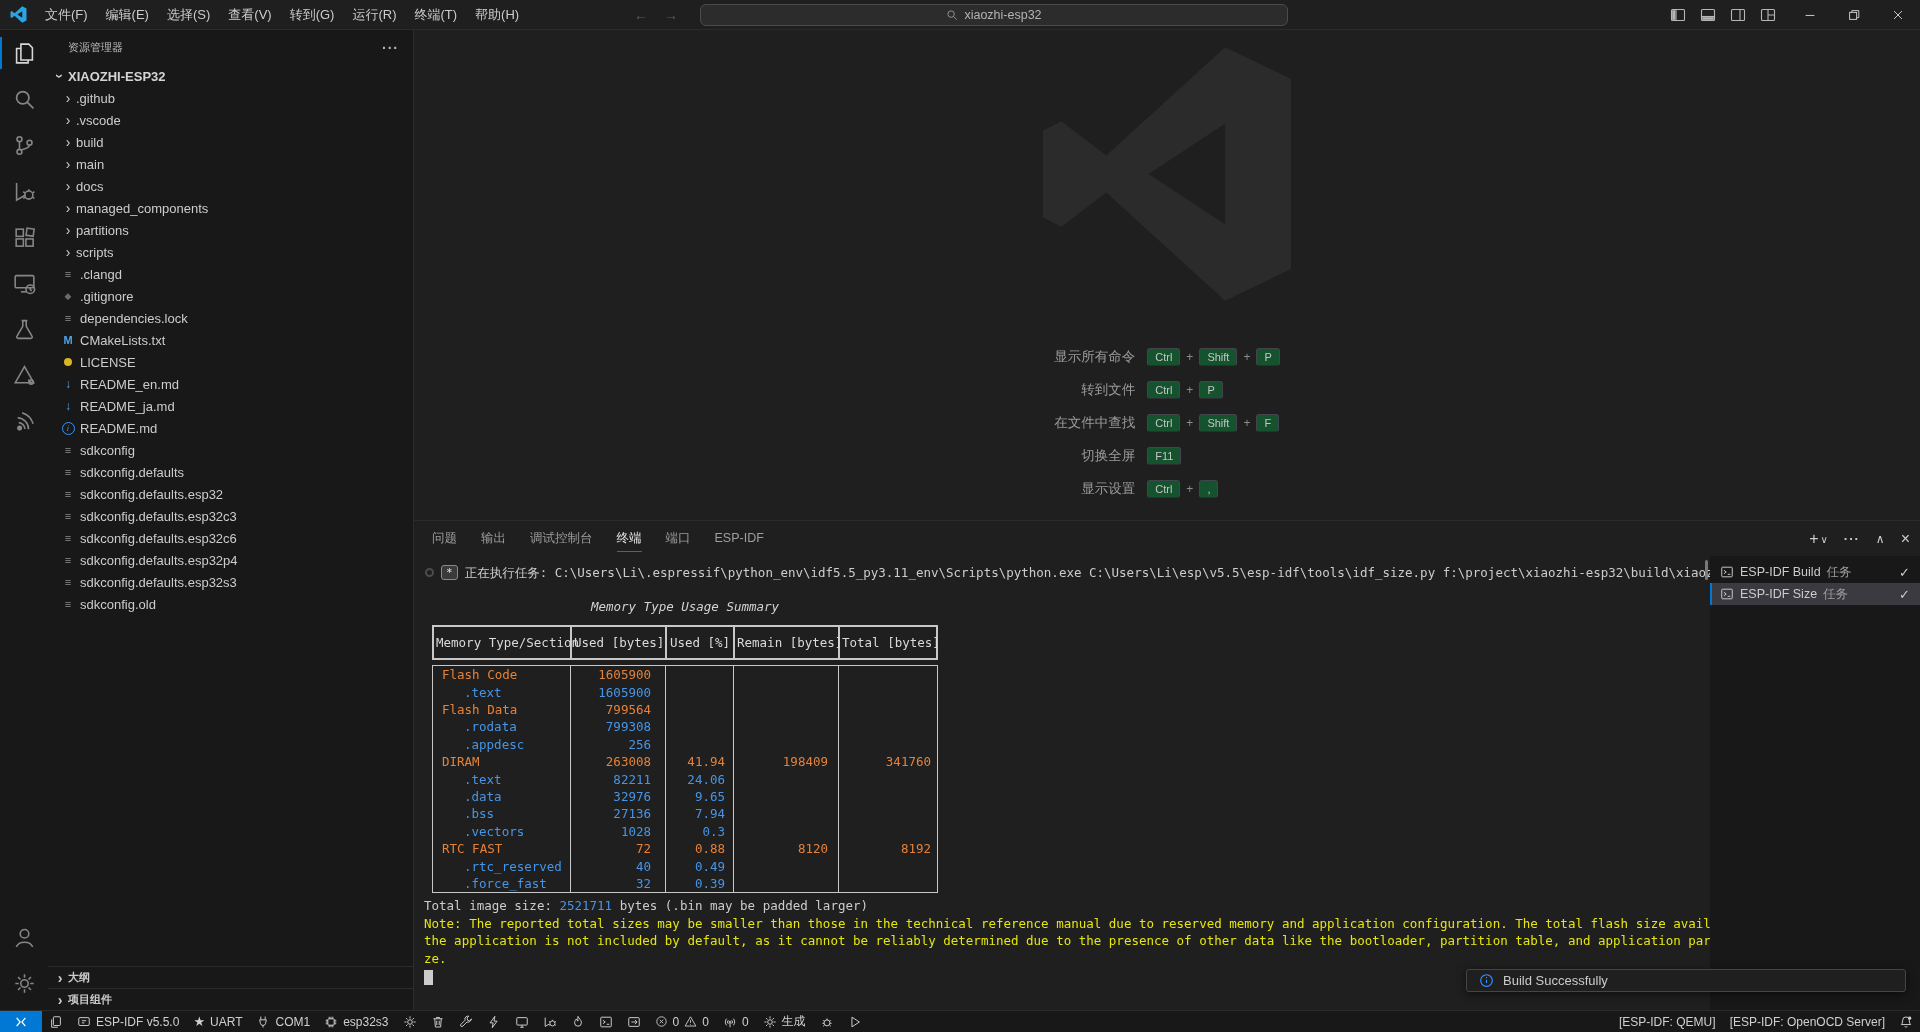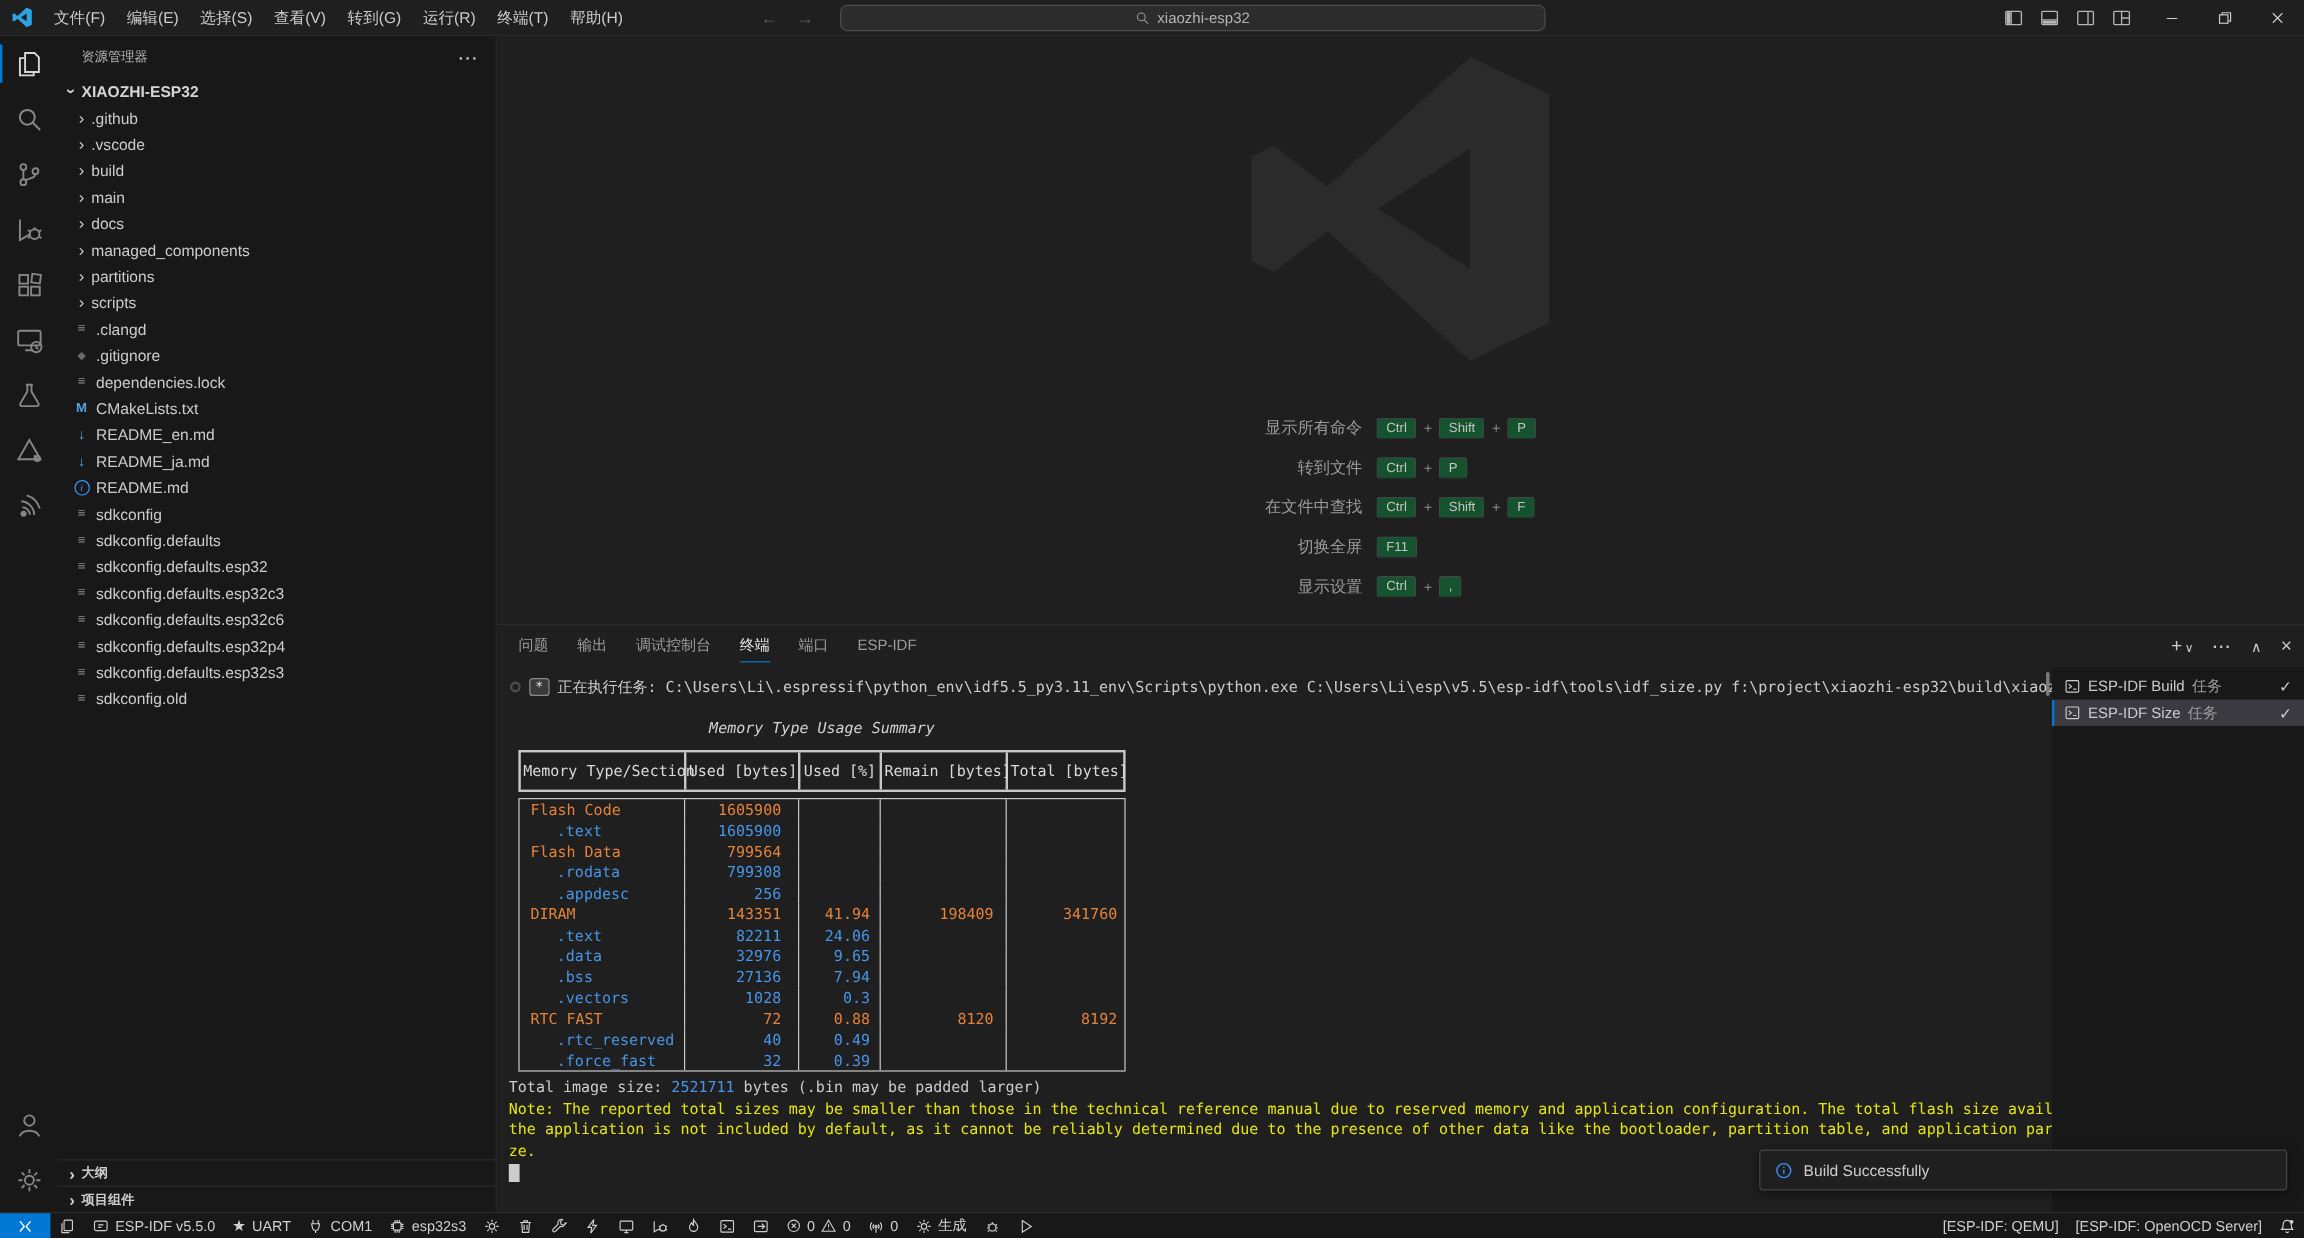--- a/index.html
+++ b/index.html
@@ -116,21 +116,21 @@
   .scroll-nub{position:absolute;left:-5px;top:4px;width:3px;height:20px;background:#8a8a8a;border-radius:2px;opacity:.85}
 
   
   .statusbar{height:22px;background:var(--bg-side);border-top:1px solid var(--border);display:flex;align-items:center;font-size:12px;color:#d0d0d0;flex:0 0 auto}
   .sb-item{display:flex;align-items:center;gap:5px;padding:0 7px;height:100%;white-space:nowrap;cursor:default}
   .sb-remote{background:var(--blue);color:#fff;padding:0 14px}
   .sb-right{margin-left:auto;display:flex;align-items:center;height:100%}
   .sb-star{font-size:13px;line-height:1}
 
   
-  .toast{position:absolute;right:14px;bottom:40px;width:440px;height:34px;background:#1f1f1f;border:1px solid #454545;border-radius:3px;box-shadow:0 2px 10px rgba(0,0,0,.55);display:flex;align-items:center;gap:9px;padding:0 12px;font-size:13px;color:#cccccc;z-index:10}
+  .toast{position:absolute;right:14px;bottom:40px;width:440px;height:23px;background:#1f1f1f;border:1px solid #454545;border-radius:3px;box-shadow:0 2px 10px rgba(0,0,0,.55);display:flex;align-items:center;gap:9px;padding:0 12px;font-size:13px;color:#cccccc;z-index:10}
 </style>
 </head>
 <body>
 
 <svg width="0" height="0" style="position:absolute" aria-hidden="true">
   <defs>
     <symbol id="i-vscode" viewBox="0 0 100 100">
       <path fill-rule="evenodd" d="M72 2 L27 43 L10 30 L3 33.5 V66.5 L10 70 L27 57 L72 98 L97 86 V14 Z M72 31 L43 50 L72 69 Z"></path>
     </symbol>
     <symbol id="i-files" viewBox="0 0 16 16">
@@ -553,20 +553,25 @@
             <span class="ficon list"></span>
             <span class="label">dependencies.lock</span>
           </div>
 
           <div class="tree-item file">
 
             <span class="ficon cmake"></span>
             <span class="label">CMakeLists.txt</span>
           </div>
 
+          <div class="tree-item file">
+
+            <span class="ficon award"></span>
+            <span class="label">LICENSE</span>
+          </div>
 
           <div class="tree-item file">
 
             <span class="ficon arrow"></span>
             <span class="label">README_en.md</span>
           </div>
 
           <div class="tree-item file">
 
             <span class="ficon arrow"></span>
@@ -765,21 +770,21 @@
                   <div class="mem-row sub">
                     <span class="mc c-name">.appdesc</span>
                     <span class="mc c-used">256</span>
                     <span class="mc c-pct"></span>
                     <span class="mc c-remain"></span>
                     <span class="mc c-total"></span>
                   </div>
 
                   <div class="mem-row main">
                     <span class="mc c-name">DIRAM</span>
-                    <span class="mc c-used">143351</span>
+                    <span class="mc c-used">263008</span>
                     <span class="mc c-pct">41.94</span>
                     <span class="mc c-remain">198409</span>
                     <span class="mc c-total">341760</span>
                   </div>
 
                   <div class="mem-row sub">
                     <span class="mc c-name">.text</span>
                     <span class="mc c-used">82211</span>
                     <span class="mc c-pct">24.06</span>
                     <span class="mc c-remain"></span>

